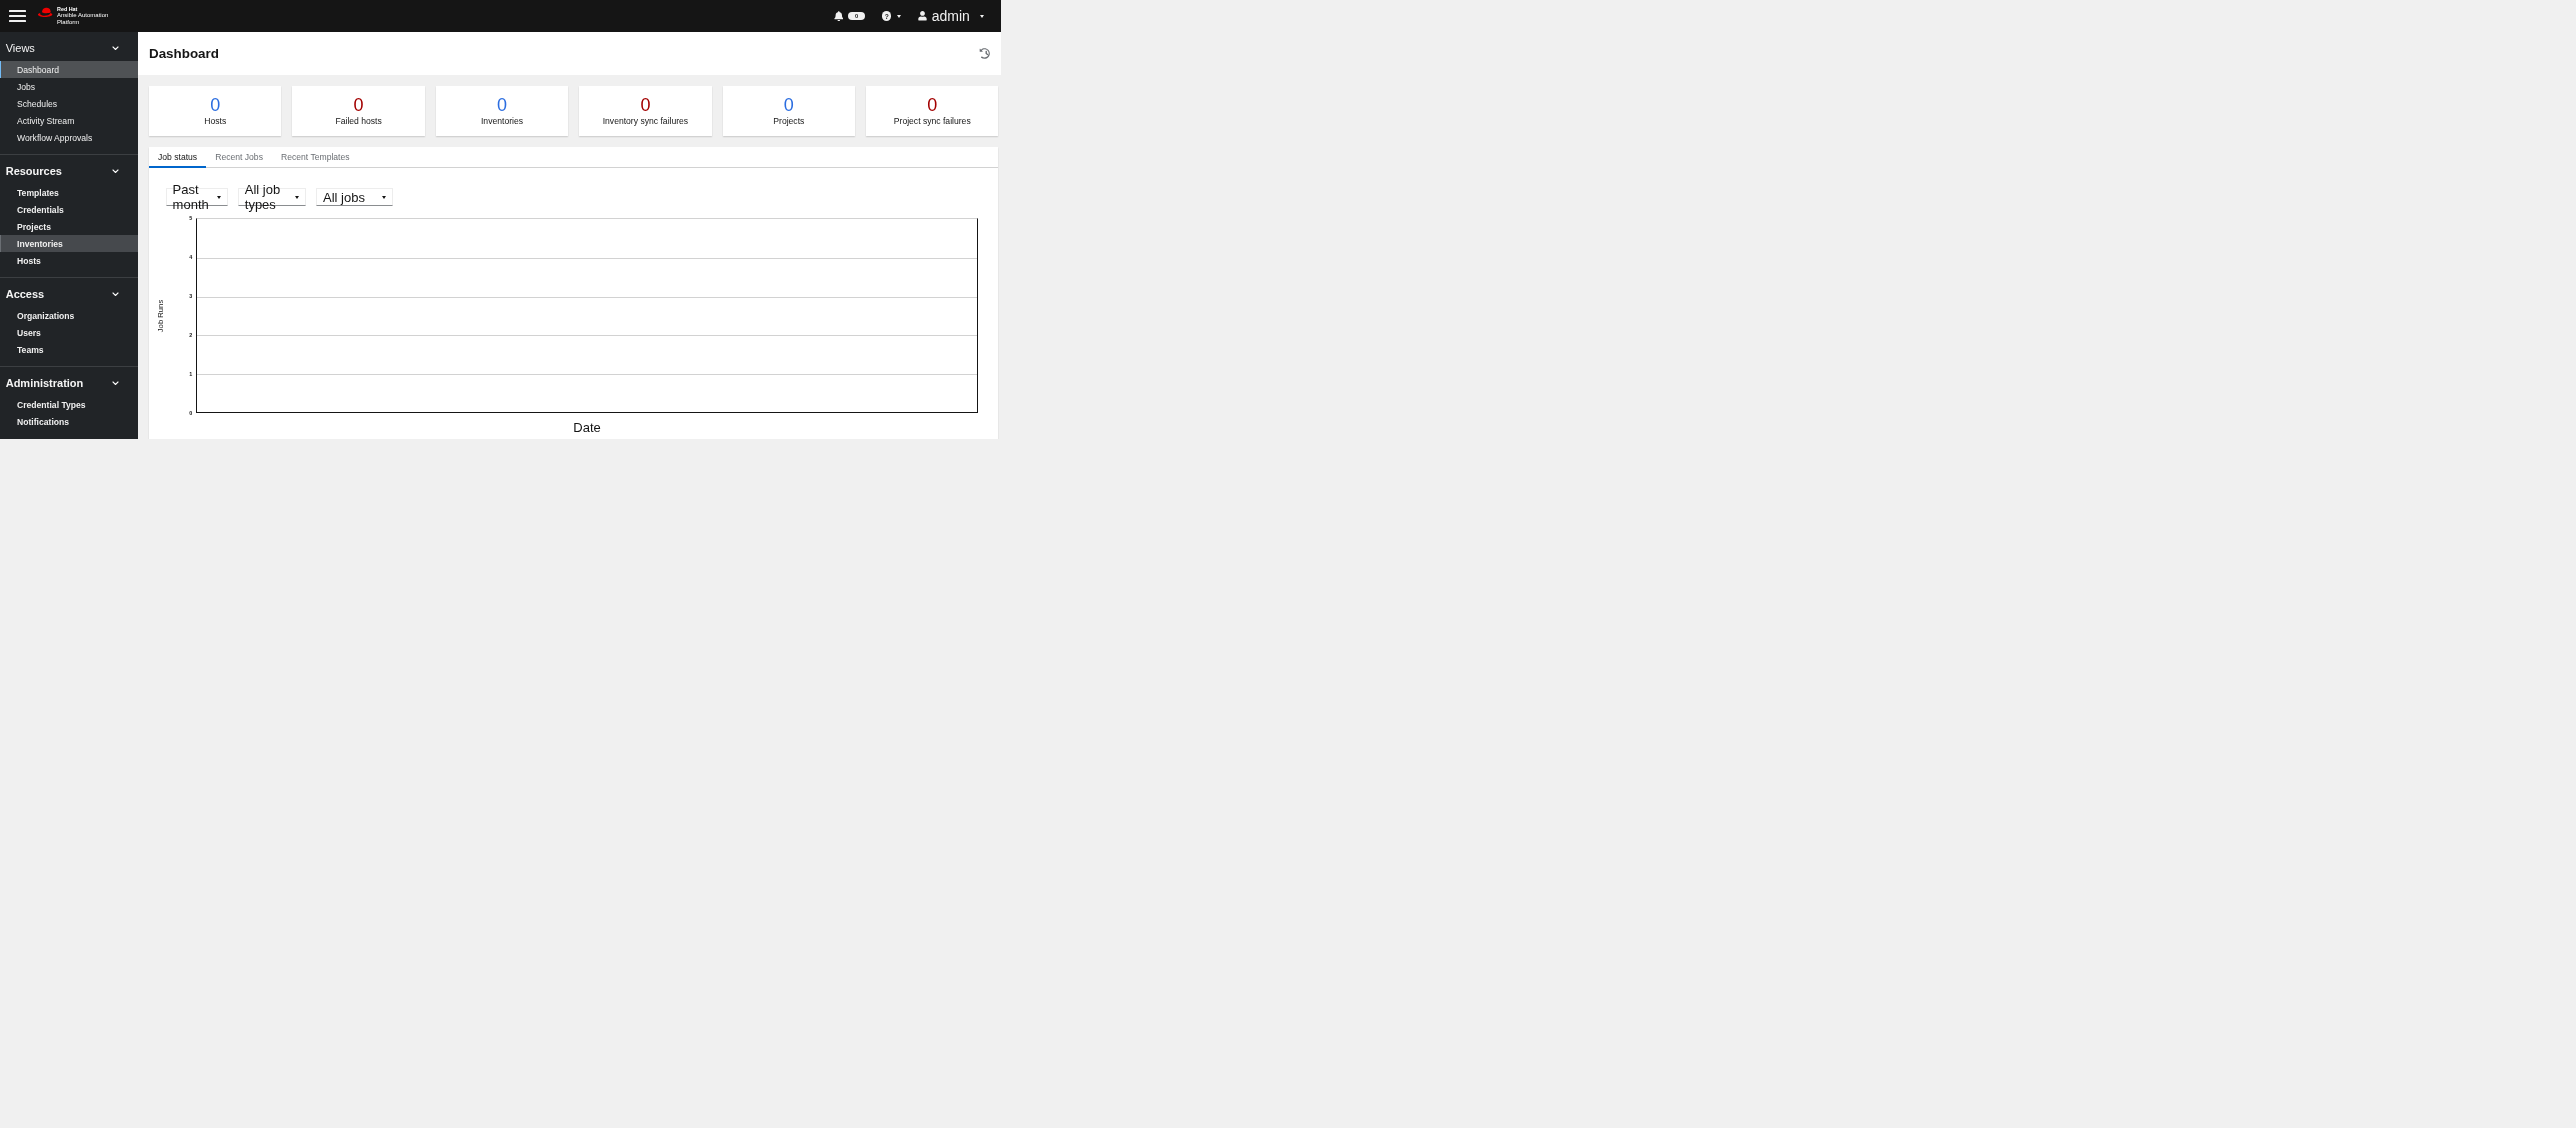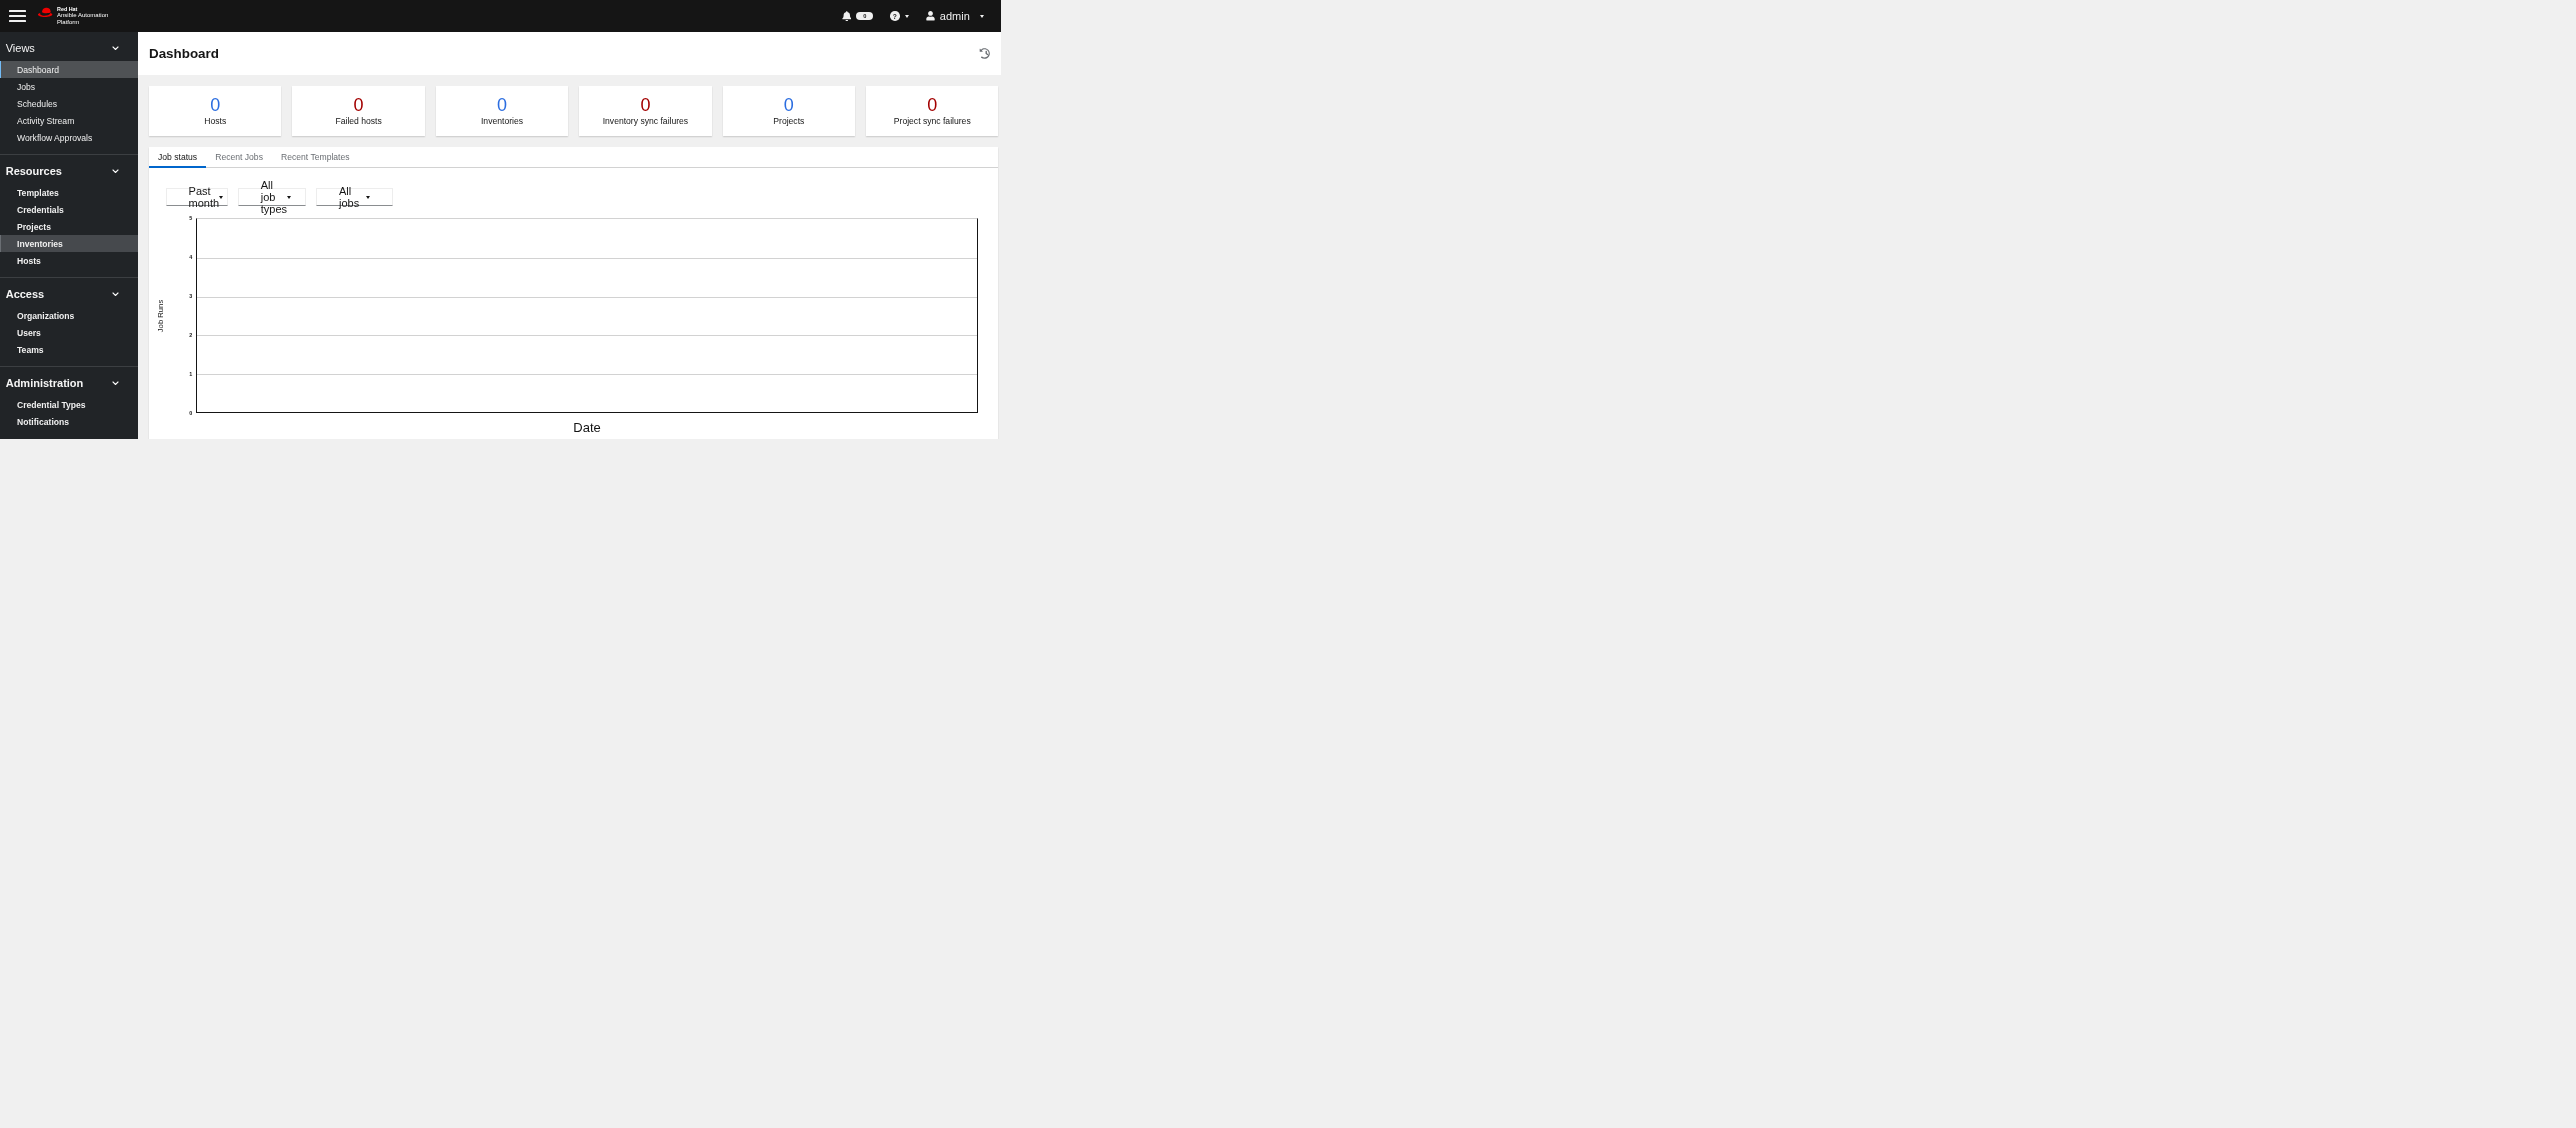--- a/index.html
+++ b/index.html
@@ -18,21 +18,21 @@
   .brand-l2, .brand-l3 { font-size:6px; font-weight:300; }
   .topbar-right { margin-left:auto; display:flex; align-items:center; gap:17px; padding-right:17px; }
   .tb-btn { display:flex; align-items:center; gap:5.1px; background:none; border:0; cursor:pointer; }
   .badge-pill { min-width:16.6px; height:8.3px; border-radius:4.5px; background:#f0f0f0; color:#151515;
                 font-size:5.7px; font-weight:700; display:flex; align-items:center; justify-content:center;
                 padding:0 3.8px; font-family:"Liberation Sans",sans-serif; }
   .qcircle { width:9.6px; height:9.6px; border-radius:50%; background:#f0f0f0; color:#151515;
              font-size:6.7px; font-weight:700; display:flex; align-items:center; justify-content:center; }
   .caret-down { width:0; height:0; border-left:2.9px solid transparent; border-right:2.9px solid transparent;
                 border-top:3.2px solid #f0f0f0; }
-  .username { color:#f0f0f0; font-size:11px; }
+  .username { color:#f0f0f0; font-size:14px; }
 
   
   .body { display:flex; height:407px; }
   .sidebar { width:138px; flex-shrink:0; background:#212427; overflow:hidden; }
   .nav-section { padding:7.7px 0; }
   .nav-section + .nav-section { border-top:0.6px solid #3c3f42;font-weight:bold; }
   .nav-head { height:16.6px; display:flex; align-items:center; justify-content:space-between;
               padding:0 19px 0 5.7px; color:#f5f5f5; font-size:11px; margin-bottom:5.1px; cursor:pointer; }
   .nav-item { height:17px; display:flex; align-items:center; padding-left:16px; color:#f0f0f0;
               font-size:8.6px; border-left:1.9px solid transparent; cursor:pointer; }
@@ -56,22 +56,22 @@
   .panel { margin-top:11px; height:344px; background:#fff; box-shadow:0 0.6px 1.3px rgba(3,3,3,.16); }
   .tabs { display:flex; border-bottom:0.6px solid #d2d2d2; }
   .tab { position:relative; height:20.4px; display:flex; align-items:center; padding:0 9px;
          font-size:8.6px; color:#6a6e73; cursor:pointer; background:none; border:0;
          font-family:"Liberation Sans",sans-serif; }
   .tab.active { color:#151515; }
   .tab.active::after { content:""; position:absolute; left:0; right:0; bottom:-0.6px; height:1.9px; background:#0066cc; }
 
   .filters { display:flex; gap:10.2px; margin:20px 0 0 16.6px; }
   .select { height:18px; background:#fff; border:0.6px solid #ededed; border-bottom:0.6px solid #8a8d90;
-            display:flex; align-items:center; justify-content:space-between; padding:0 22px;
-            font-size:11px; color:#151515; cursor:pointer; }
+            display:flex; align-items:center; justify-content:space-between; padding:0 6px;
+            font-size:13px; color:#151515; cursor:pointer; }
   .select .caret-dark { width:0; height:0; border-left:2.9px solid transparent;
             border-right:2.9px solid transparent; border-top:3.2px solid #151515; }
   .select.w1 { width:62px; } .select.w2 { width:68px; } .select.w3 { width:77px; }
 
   
   .chart-wrap { position:relative; margin:12px 20.4px 0 47px; height:195px; }
   .plot { position:absolute; inset:0; background:#fff;
           border-left:1.3px solid #151515; border-bottom:1.3px solid #151515;
           border-right:1px solid #151515; border-top:0.6px solid #d2d2d2; }
   .gridline { position:absolute; left:0; right:0; height:0.6px; background:#d2d2d2; }

